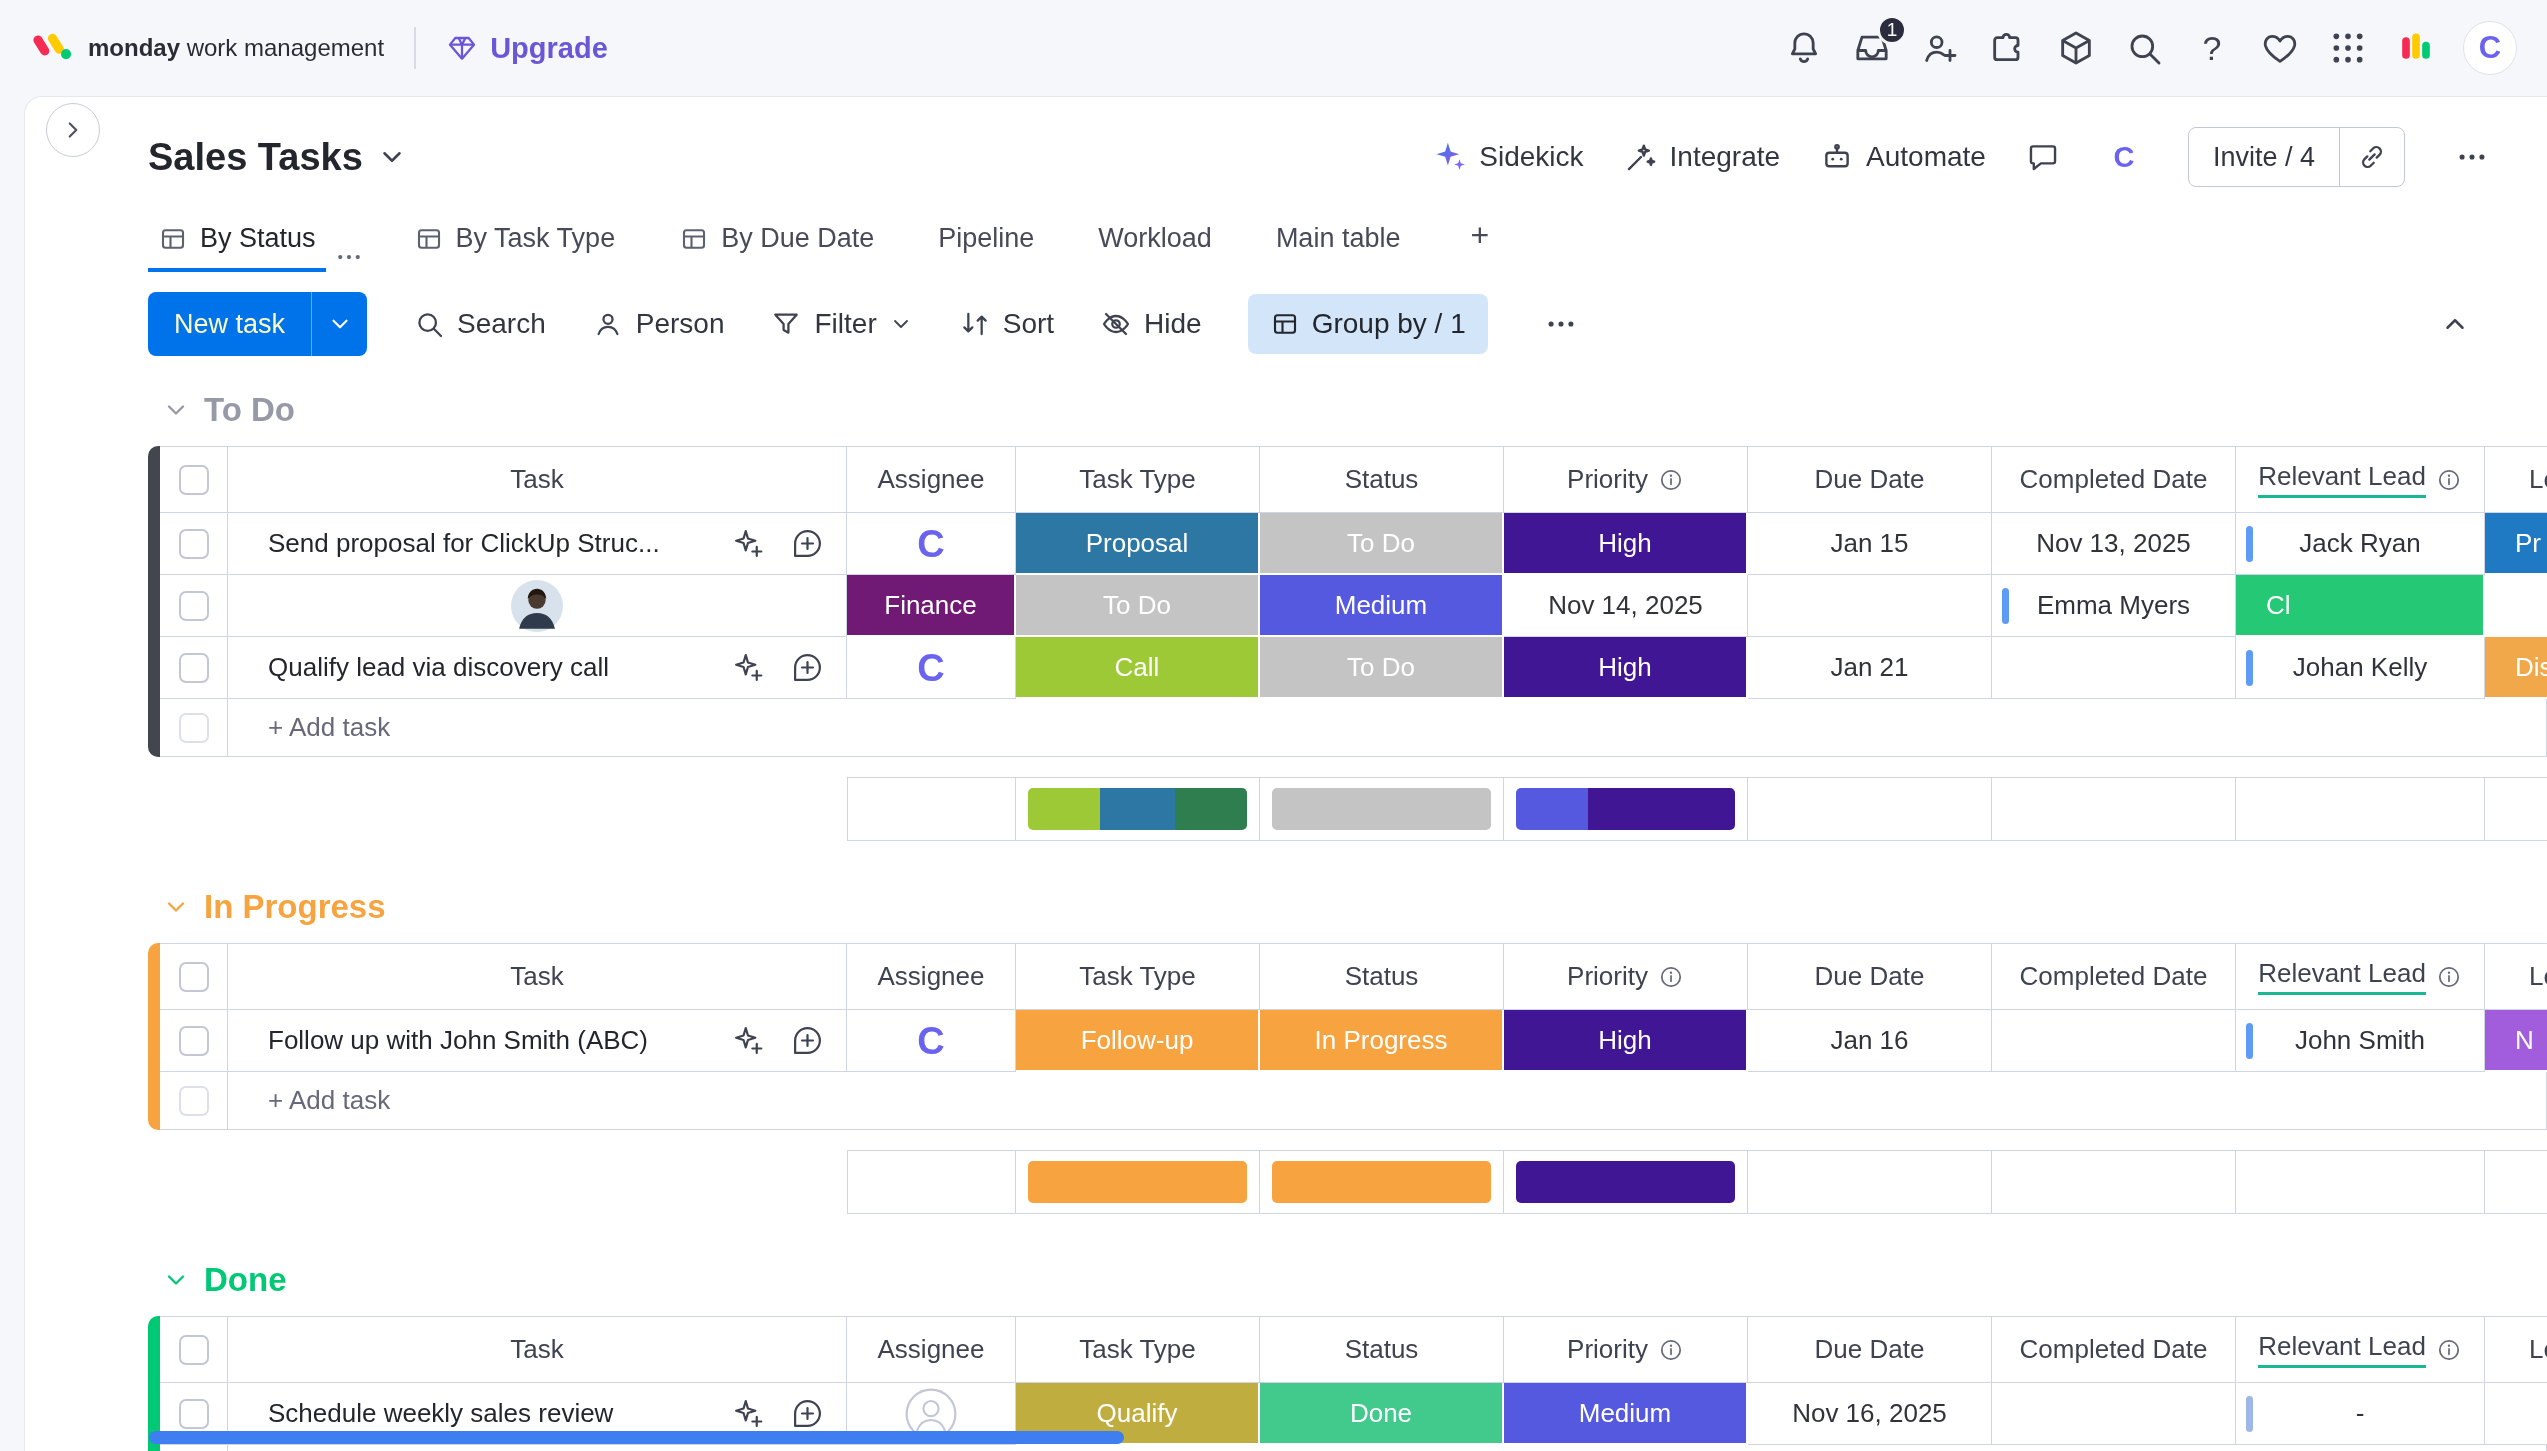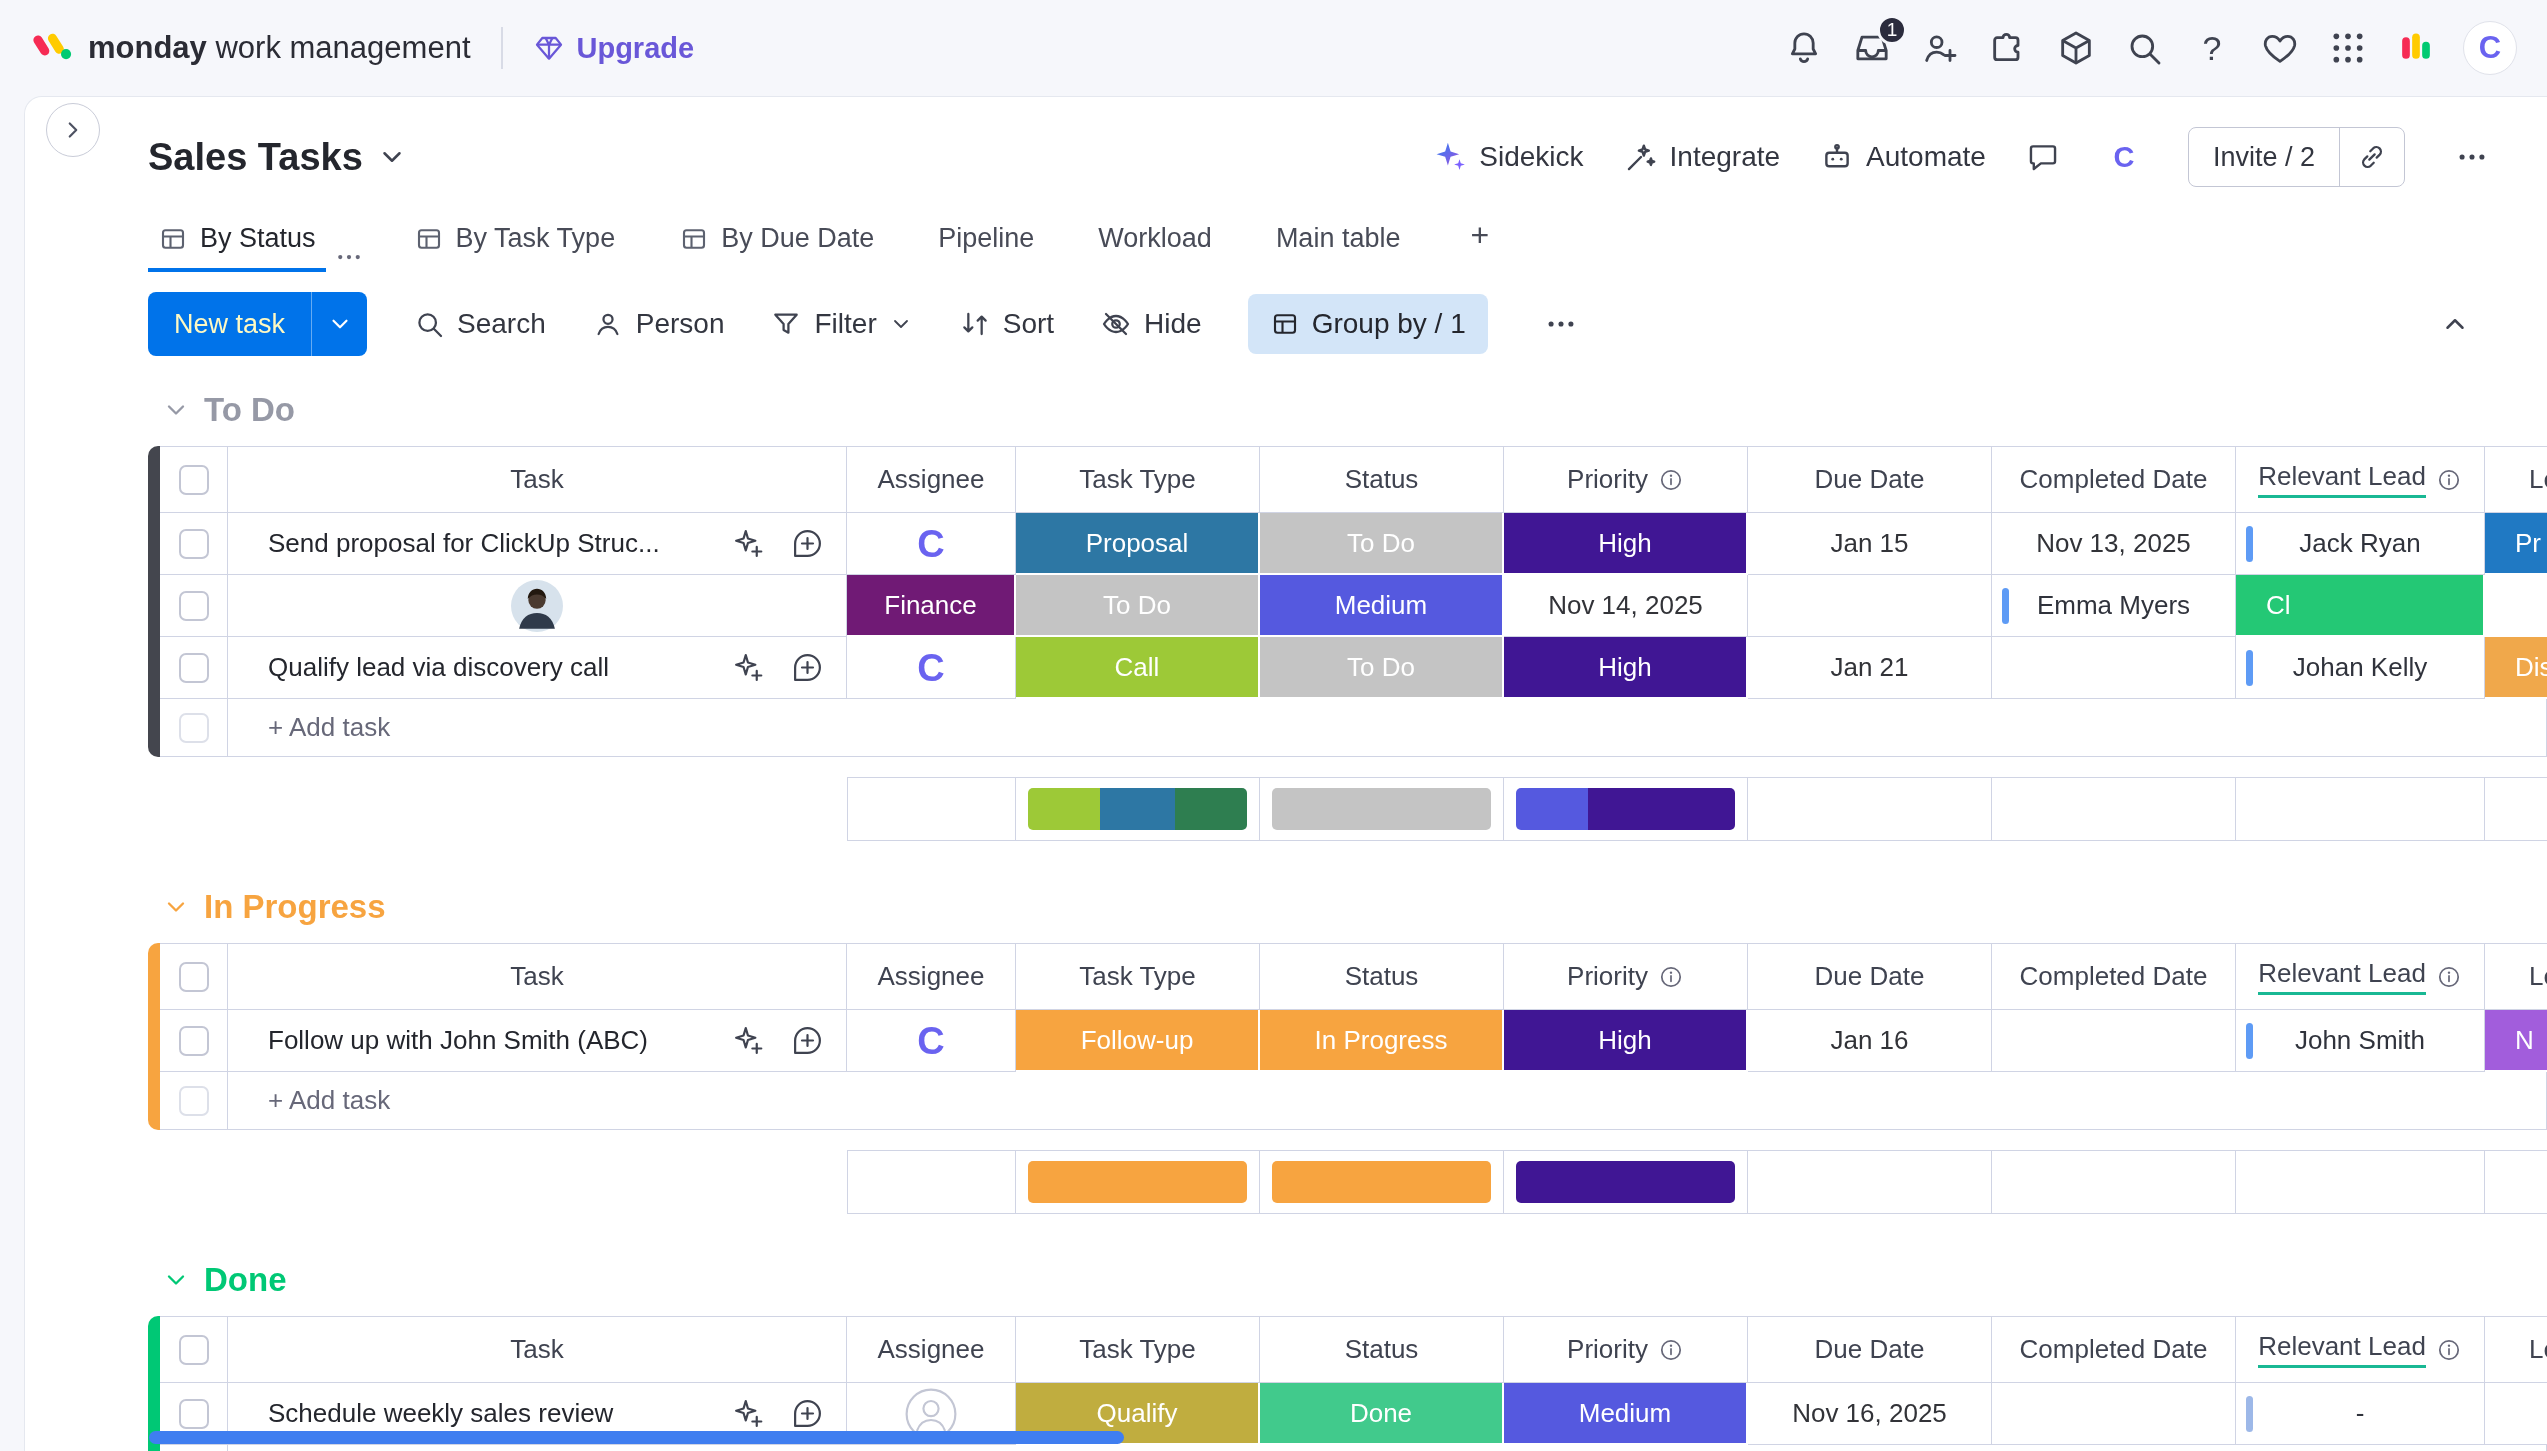--- a/index.html
+++ b/index.html
@@ -4,21 +4,21 @@
 <style>
   *{box-sizing:border-box;margin:0;padding:0}
   html,body{width:2547px;height:1452px;overflow:hidden}
   body{position:relative;background:#f6f7fb;font-family:"Liberation Sans","DejaVu Sans",sans-serif;color:#323338}
   svg{display:block}
   button{background:none;border:none;font:inherit;color:inherit;cursor:pointer}
 
   
   .topbar{height:96px;display:flex;align-items:center;padding:0 30px}
   .brand{display:flex;align-items:center;gap:14px}
-  .brand-text{font-size:31px;color:#2b2c35;white-space:nowrap}
+  .brand-text{font-size:24px;color:#2b2c35;white-space:nowrap}
   .brand-text b{font-weight:700}
   .brand-text .lt{font-weight:300}
   .vdiv{width:2px;height:42px;background:#d8dbe6;margin:0 30px}
   .upgrade{display:flex;align-items:center;gap:12px;color:#6957d8;font-size:29px;font-weight:700}
   .topbar-right{margin-left:auto;display:flex;align-items:center;gap:10px}
   .icon-btn{width:58px;height:58px;display:flex;align-items:center;justify-content:center;border-radius:8px;color:#3f4350;position:relative}
   .icon-btn svg{width:40px;height:40px}
   .badge{position:absolute;top:-4px;right:-6px;min-width:30px;height:30px;border-radius:15px;background:#2b2c3d;color:#fff;font-size:19px;display:flex;align-items:center;justify-content:center;border:3px solid #f6f7fb}
   .qmark{font-size:34px;color:#3f4350}
   .avatar{width:54px;height:54px;border-radius:50%;background:#fff;border:1px solid #e0e2ea;display:flex;align-items:center;justify-content:center;font-weight:800;font-size:31px;color:#6a63f0;margin-left:8px}
@@ -255,21 +255,21 @@
       </button>
       <button class="action">
         <span>
           <svg viewBox="0 0 24 24" width="34" height="34" fill="none" stroke="#3f4350" stroke-width="1.7" stroke-linejoin="round">
               <path d="M5 4.5h14A1.5 1.5 0 0 1 20.5 6v9a1.5 1.5 0 0 1-1.5 1.5h-8.5l-5 4v-4H5A1.5 1.5 0 0 1 3.5 15V6A1.5 1.5 0 0 1 5 4.5z"></path>
             </svg>
         </span>
       </button>
       <span class="c-badge">C</span>
       <div class="invite-group">
-        <button class="invite-btn">Invite / 2</button>
+        <button class="invite-btn">Invite / 4</button>
         <span class="igdiv"></span>
         <button class="linkbtn">
           <svg viewBox="0 0 24 24" fill="none" stroke="currentColor" stroke-width="1.7" stroke-linecap="round">
               <path d="M10 14l4-4"></path>
               <path d="M8.5 11.5l-2.3 2.3a3.4 3.4 0 0 0 4.8 4.8l2.3-2.3"></path>
               <path d="M15.5 12.5l2.3-2.3a3.4 3.4 0 0 0-4.8-4.8l-2.3 2.3"></path>
             </svg>
         </button>
       </div>
       <button class="dots-btn">

